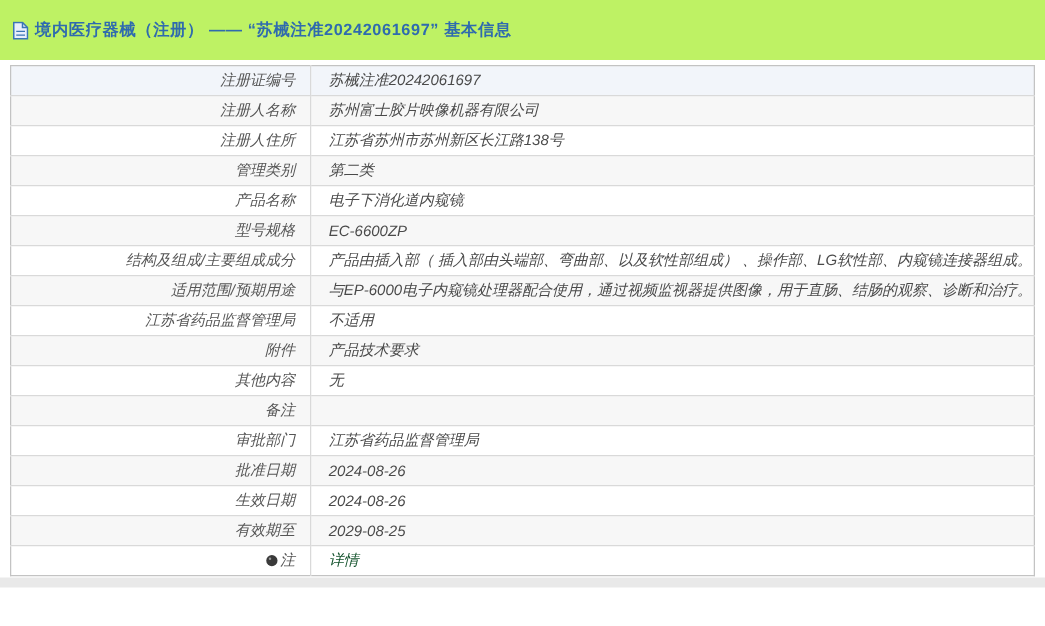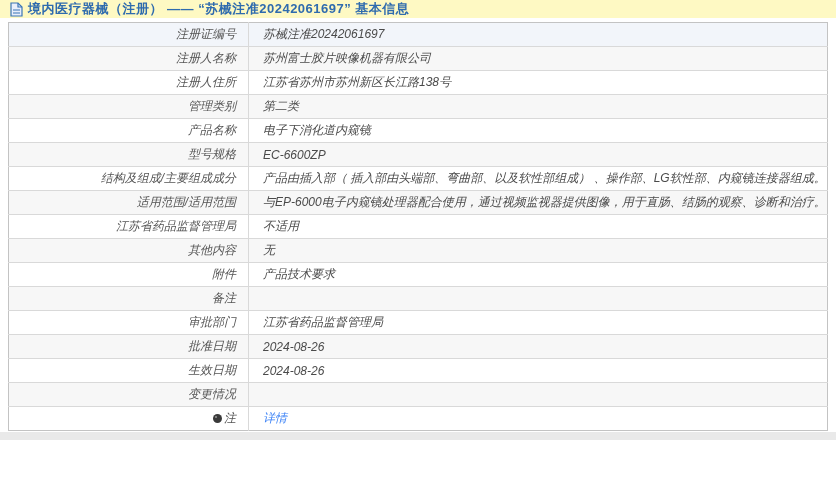--- a/index.html
+++ b/index.html
@@ -4,22 +4,22 @@
 <style>
   * { box-sizing: border-box; }
   html, body {
     margin: 0; padding: 0;
     width: 836px; height: 501px;
     background: #ffffff;
     font-family: "Liberation Sans", "DejaVu Sans", sans-serif;
     overflow: hidden;
   }
   .banner {
-    height: 18px;
-    background: #fef9c3;
+    height: 48px;
+    background: #bef264;
     display: flex;
     align-items: center;
     padding: 0 10px;
     gap: 5px;
   }
   .banner-title {
     color: #2f6bae;
     font-size: 13px;
     font-weight: bold;
     letter-spacing: 0.5px;
@@ -56,21 +56,21 @@
     border-bottom: 1px solid #d9d9d9;
     color: #4a4a4a;
     white-space: nowrap;
     overflow: hidden;
     vertical-align: middle;
     margin-left: 12px;
   }
   table.reg-table tr:last-child th,
   table.reg-table tr:last-child td { border-bottom: none; }
   a.detail-link {
-    color: #3b82f6;
+    color: #14532d;
     text-decoration: none;
     cursor: pointer;
   }
   .note-icon {
     display: inline-block;
     width: 9px; height: 9px;
     background: #3a3a3a;
     border-radius: 50%;
     margin-right: 2px;
     position: relative;
@@ -132,54 +132,54 @@
         </tr>
         <tr>
           <th>型号规格</th>
           <td>EC-6600ZP</td>
         </tr>
         <tr>
           <th>结构及组成/主要组成成分</th>
           <td>产品由插入部（ 插入部由头端部、弯曲部、以及软性部组成） 、操作部、LG软性部、内窥镜连接器组成。</td>
         </tr>
         <tr>
-          <th>适用范围/适用范围</th>
+          <th>适用范围/预期用途</th>
           <td>与EP-6000电子内窥镜处理器配合使用，通过视频监视器提供图像，用于直肠、结肠的观察、诊断和治疗。</td>
         </tr>
         <tr>
           <th>江苏省药品监督管理局</th>
           <td>不适用</td>
         </tr>
         <tr>
+          <th>附件</th>
+          <td>产品技术要求</td>
+        </tr>
+        <tr>
           <th>其他内容</th>
           <td>无</td>
-        </tr>
-        <tr>
-          <th>附件</th>
-          <td>产品技术要求</td>
         </tr>
         <tr>
           <th>备注</th>
           <td></td>
         </tr>
         <tr>
           <th>审批部门</th>
           <td>江苏省药品监督管理局</td>
         </tr>
         <tr>
           <th>批准日期</th>
           <td>2024-08-26</td>
         </tr>
         <tr>
           <th>生效日期</th>
           <td>2024-08-26</td>
         </tr>
         <tr>
-          <th>变更情况</th>
-          <td></td>
+          <th>有效期至</th>
+          <td>2029-08-25</td>
         </tr>
         <tr>
           <th><span class="note-icon"></span>注</th>
           <td><a class="detail-link" href="#">详情</a></td>
         </tr>
       </tbody>
   </table>
 </div>
 
 <div class="footer-strip"></div>

